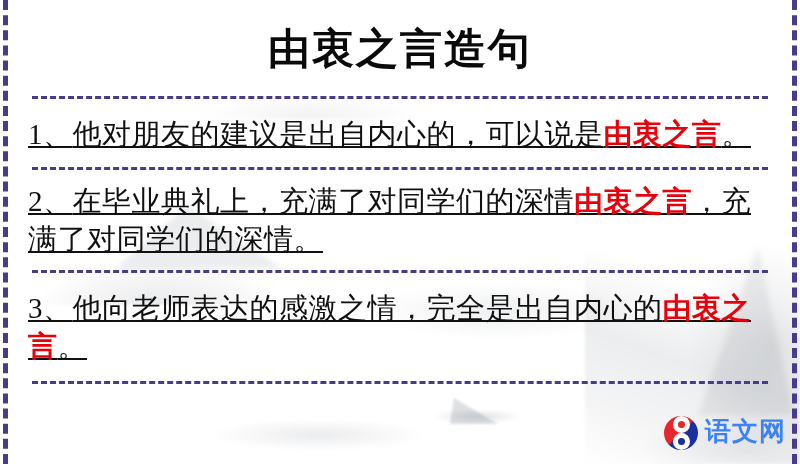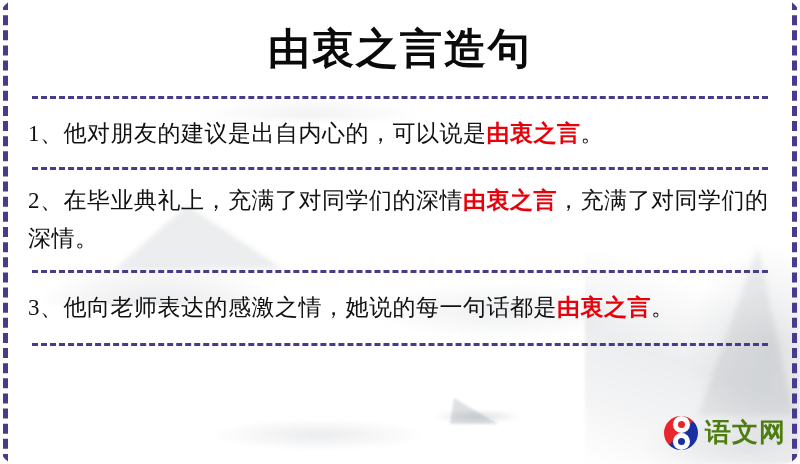--- a/index.html
+++ b/index.html
@@ -12,21 +12,20 @@
     font-family: "Liberation Serif", "DejaVu Serif", serif;
   }
 
   .slide {
     position: relative;
     width: 800px;
     height: 464px;
     background: #ffffff;
     overflow: hidden;
     box-sizing: border-box;
-    border-radius: 17px;
   }
 
   
   .wm-layer {
     position: absolute;
     pointer-events: none;
     z-index: 0;
   }
   .wm-mountain-left {
     left: 20px;
@@ -146,25 +145,26 @@
   }
 
   .rule {
     height: 0;
     border-top: 3px dashed var(--dash);
     margin: 0 12px;
   }
 
   .item {
     font-family: "Liberation Serif", "DejaVu Serif", serif;
-    font-size: 23px;
+    font-size: 29px;
     line-height: 38px;
     color: #111111;
     padding: 14px 10px 14px 8px;
     letter-spacing: 0.5px;
+    text-decoration: underline;
   }
   .item .hl {
     color: var(--accent);
     font-weight: bold;
   }
 
   .item-1 { padding-top: 16px; padding-bottom: 14px; }
   .item-2 { padding-top: 12px; padding-bottom: 12px; }
   .item-3 { padding-top: 16px; padding-bottom: 16px; }
 
@@ -200,25 +200,25 @@
   .logo-mark .dot-a,
   .logo-mark .dot-b {
     position: absolute;
     width: 7px;
     height: 7px;
     border-radius: 50%;
   }
   .logo-mark .dot-a { left: 13.5px; top: 5px;  background: #E8262B; }
   .logo-mark .dot-b { left: 13.5px; top: 22px; background: #1B2FA0; }
   .logo-text {
-    font-family: Liberation Serif, serif;
+    font-family: Liberation Mono, monospace;
     font-weight: bold;
     font-size: 26px;
     line-height: 1;
-    color: #4d7c0f;
+    color: #3b82f6;
     letter-spacing: 1px;
   }
 
   :root {
     --dash: #4A3A8C;
     --accent: #E8000A;
   }
 </style>
 </head>
 <body>
@@ -247,21 +247,21 @@
 
     <div class="rule"></div>
 
     <div class="item item-2">
       <span>2、</span><span>在毕业典礼上，充满了对同学们的深情</span><span class="hl">由衷之言</span><span>，充满了对同学们的深情。</span>
     </div>
 
     <div class="rule"></div>
 
     <div class="item item-3">
-      <span>3、</span><span>他向老师表达的感激之情，她说的每一句话都是</span><span class="hl">由衷之言</span><span>。</span>
+      <span>3、</span><span>他向老师表达的感激之情，完全是出自内心的</span><span class="hl">由衷之言</span><span>。</span>
     </div>
 
     <div class="rule"></div>
 
   </div>
 
   <div class="logo">
     <span class="logo-mark">
       <span class="swirl-a"></span>
       <span class="swirl-b"></span>

